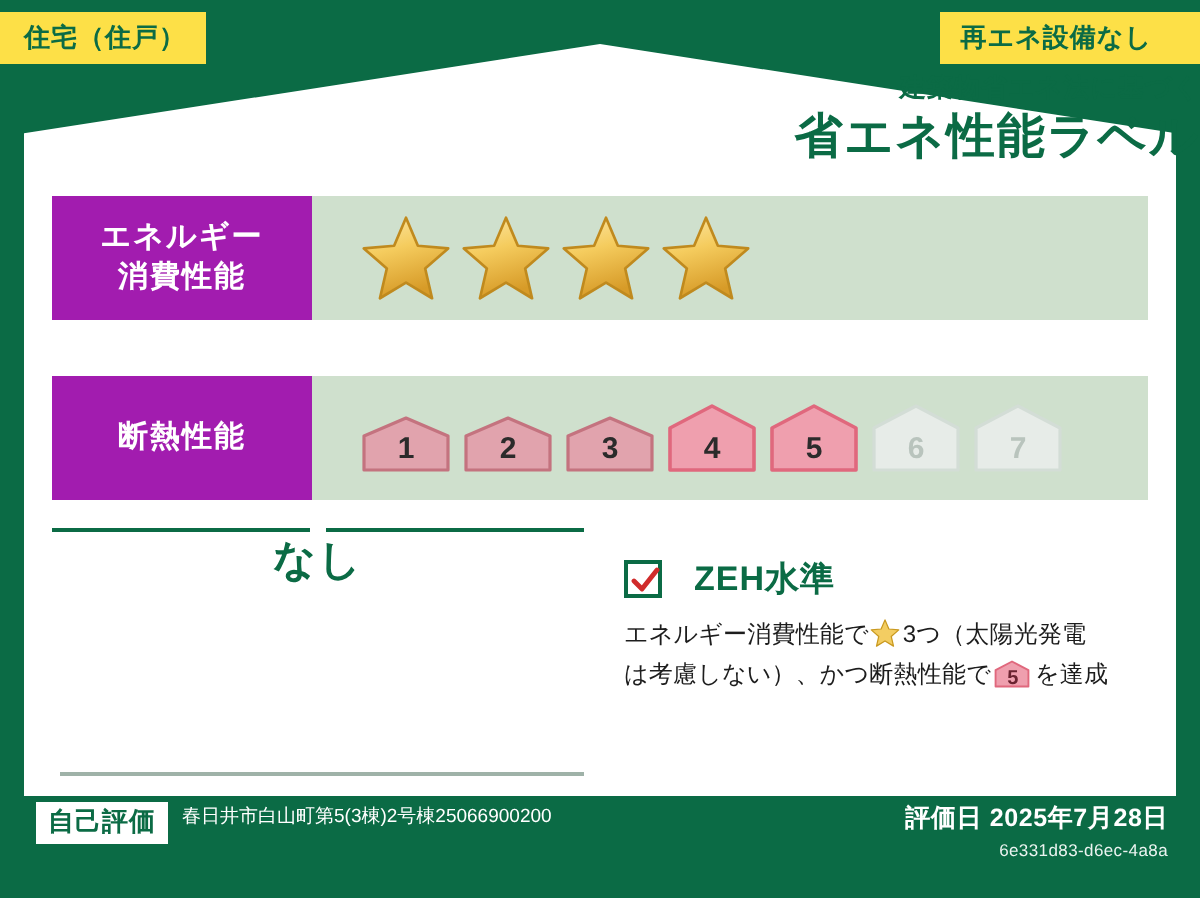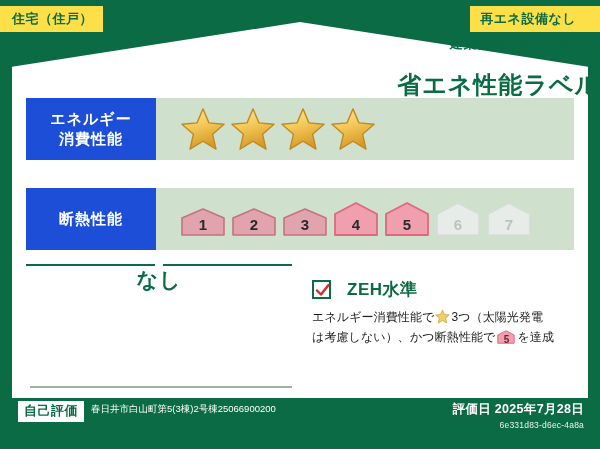--- a/index.html
+++ b/index.html
@@ -60,21 +60,21 @@
     font-size: 13px;
     font-weight: bold;
     letter-spacing: 0.5px;
     line-height: 1.2;
   }
   #title-main {
     font-size: 24px;
     font-weight: bold;
     letter-spacing: 1px;
     line-height: 1.25;
-    margin-top: 18px;
+    margin-top: 2px;
     font-family: Liberation Serif, serif;
   }
 
   
   #content {
     position: absolute;
     left: 26px; top: 98px;
     width: 548px; height: 290px;
     z-index: 25;
   }
@@ -82,21 +82,21 @@
   
   .metric-row {
     display: flex;
     align-items: stretch;
     background: #cfe0cd;
     height: 62px;
   }
   .metric-row + .metric-row { margin-top: 28px; }
   .metric-label {
     flex: 0 0 130px;
-    background: #1d4ed8;
+    background: #a21caf;
     color: #ffffff;
     font-weight: bold;
     font-size: 15px;
     letter-spacing: 1px;
     display: flex;
     flex-direction: column;
     align-items: center;
     justify-content: center;
     line-height: 1.35;
     text-align: center;

